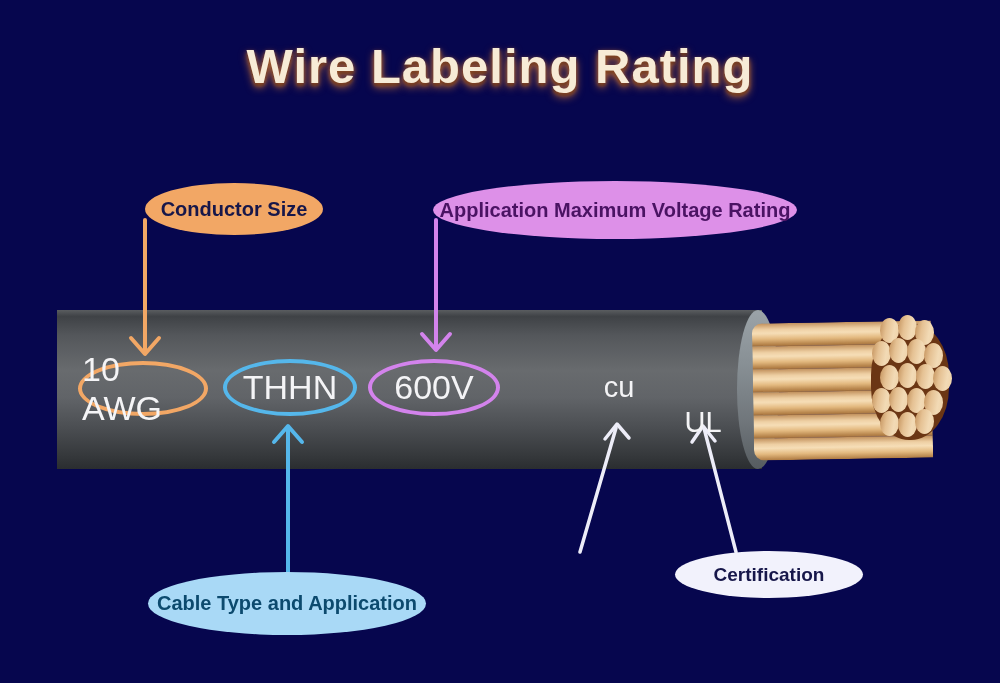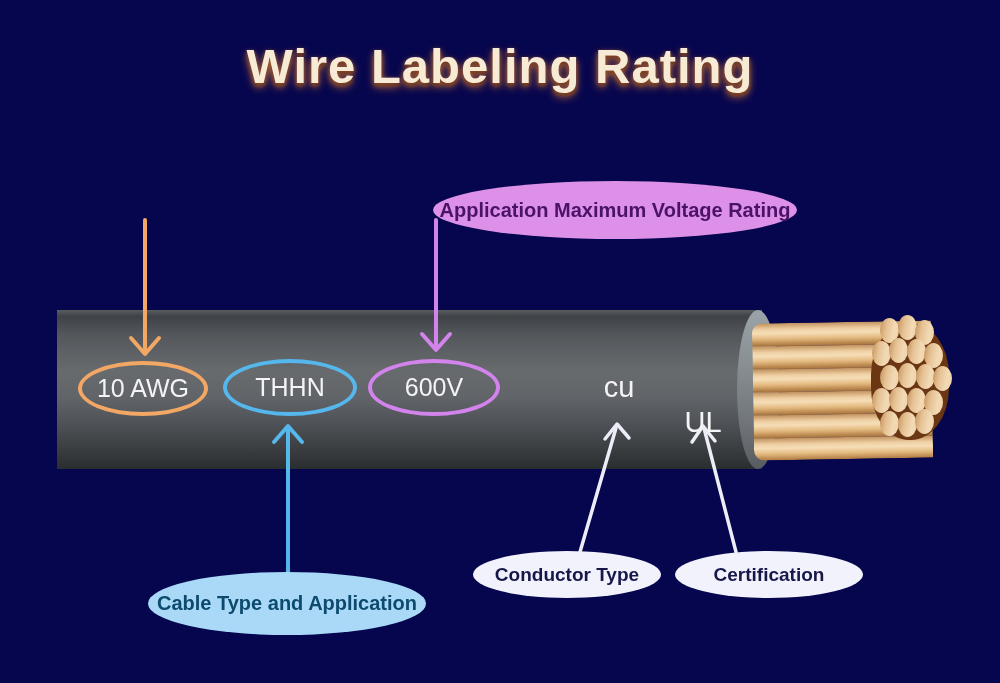--- a/index.html
+++ b/index.html
@@ -45,21 +45,21 @@
     border-radius:38px / 52px;background:var(--copper-dark);
   }
   .strand-end{
     position:absolute;width:19px;height:25px;border-radius:50%;
     background:linear-gradient(100deg,#C2905A 0%,#E5C193 35%,#F2DAB5 70%,#EFD2A8 100%);
   }
   
   .ring{
     position:absolute;border-radius:50%;border:4px solid;box-sizing:border-box;
     display:flex;align-items:center;justify-content:center;
-    color:var(--wire-label);font-size:25px;
+    color:var(--wire-label);font-size:34px;
   }
   .ring-orange{left:78px;top:361px;width:130px;height:55px;border-color:var(--orange);}
   .ring-blue{left:223px;top:359px;width:134px;height:57px;border-color:var(--blue);}
   .ring-purple{left:368px;top:359px;width:132px;height:57px;border-color:var(--purple);}
   .wire-text{
     position:absolute;width:60px;text-align:center;
     color:var(--wire-label);font-size:29px;
   }
   .wire-text-cu{left:589px;top:371px;}
   .wire-text-ul{left:673px;top:370px;margin-top:36px;}
@@ -143,26 +143,26 @@
   </div>
   <div class="ring ring-blue">
     <span>THHN</span>
   </div>
   <div class="ring ring-purple">
     <span>600V</span>
   </div>
   <div class="wire-text wire-text-cu">cu</div>
   <div class="wire-text wire-text-ul">UL</div>
 
+  <div class="callout callout-conductor-size">
+    <span>Conductor Size</span>
+  </div>
   <div class="callout callout-insulation">
     <span>Application Maximum Voltage Rating</span>
   </div>
   <div class="callout callout-cable-type">
     <span>Cable Type and Application</span>
-  </div>
-  <div class="callout callout-conductor-type">
-    <span>Conductor Type</span>
   </div>
   <div class="callout callout-certification">
     <span>Certification</span>
   </div>
 
 </div>
 
 </body></html>

